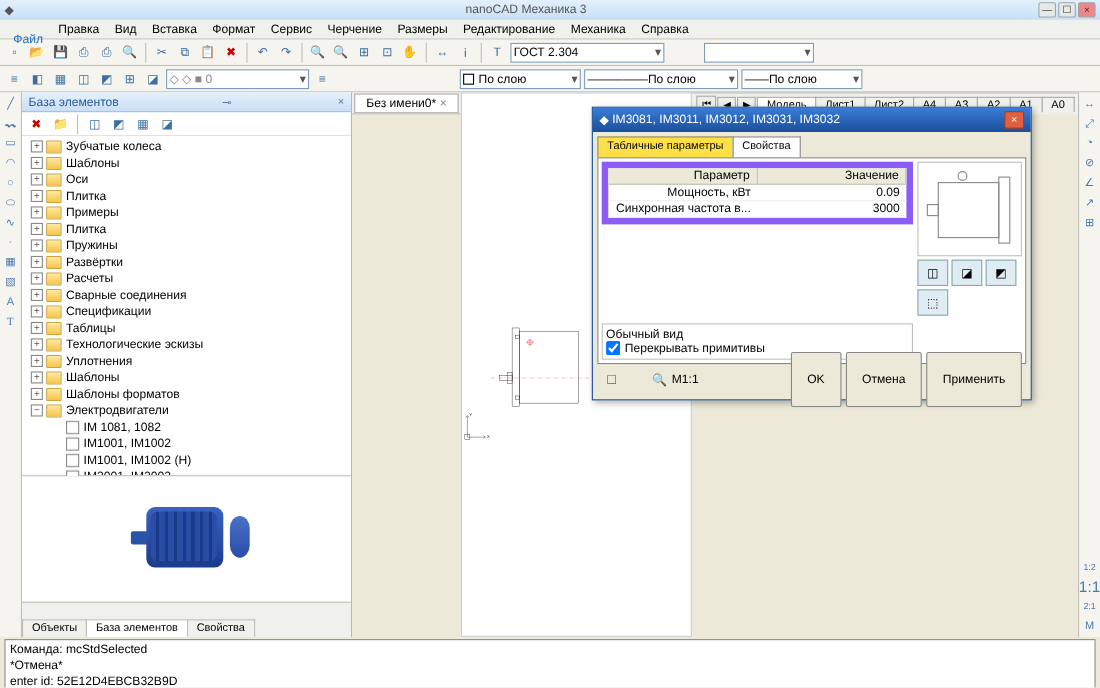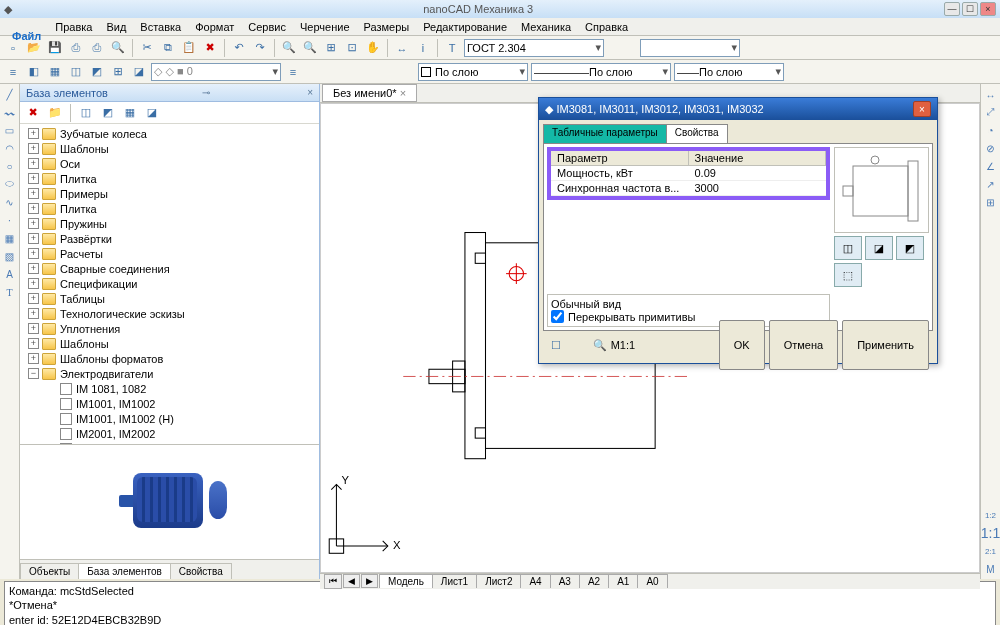--- a/index.html
+++ b/index.html
@@ -3,21 +3,21 @@
 <meta charset="utf-8">
 <style>
 * { box-sizing: border-box; margin: 0; padding: 0; font-family: Tahoma, Arial, sans-serif; font-size: 11px; }
 html, body { width: 1000px; height: 625px; overflow: hidden; background: #ece9d8; }
 .titlebar { height: 18px; background: linear-gradient(#e4f0fb, #c7dff6); display: flex; align-items: center; padding: 0 4px; color: #555; }
 .titlebar .t-center { flex: 1; text-align: center; }
 .win-btns { display: flex; gap: 2px; }
 .win-btn { width: 16px; height: 14px; background: #e8e8e8; border: 1px solid #9aa; border-radius: 2px; display:flex;align-items:center;justify-content:center;font-size:9px;color:#333;}
 .menubar { height: 18px; background: #f0f0ec; display: flex; align-items: center; padding: 0 6px; gap: 2px; border-bottom: 1px solid #c0c0b8; }
 .menu-item { padding: 1px 6px; color: #000; }
-.menu-item:first-child{color:#1a6dc9;font-weight:bold;margin-top:18px;}
+.menu-item:first-child{color:#1a6dc9;font-weight:normal;margin-top:18px;}
 .toolbar { height: 24px; background: #f5f4ee; display: flex; align-items: center; gap: 3px; padding: 0 4px; border-bottom: 1px solid #c0c0b8; }
 .tbtn { width: 18px; height: 18px; border: 1px solid transparent; display: flex; align-items: center; justify-content: center; font-size: 11px; color: #3a6ea5; }
 .sep { width:1px;height:18px;background:#c0c0b8;margin:0 2px;}
 .combo { height: 18px; border: 1px solid #7f9db9; background: #fff; font-size: 11px; padding: 0 2px; display:flex;align-items:center;min-width:80px;position:relative;}
 .combo::after{content:"▾";position:absolute;right:2px;color:#555;}
 .main-row { display: flex; height: 495px; }
 .left-tools { width: 20px; background: #f5f4ee; border-right: 1px solid #c0c0b8; display:flex;flex-direction:column;gap:2px;padding:2px 0;align-items:center;}
 .lt { width:16px;height:16px;font-size:10px;color:#4a7ab5;display:flex;align-items:center;justify-content:center;}
 .panel-col { width: 300px; display: flex; flex-direction: column; background: #fff; border-right: 1px solid #9fbce0;}
 .panel-header { height: 18px; background: linear-gradient(#e6f0fb,#c9dff5); padding: 0 6px; display:flex;align-items:center;color:#2a5a9a;font-weight:normal;border-bottom:1px solid #9fbce0;}
@@ -27,43 +27,43 @@
 .node { display:flex;align-items:center;height:15px;white-space:nowrap;}
 .exp { width:11px;height:11px;border:1px solid #888;display:flex;align-items:center;justify-content:center;font-size:9px;margin-right:3px;color:#555;line-height:1;background:#fff;}
 .folder{width:14px;height:12px;background:linear-gradient(#ffe9a5,#f7c549);border:1px solid #cda43a;border-radius:1px;margin-right:4px;}
 .doc-ico{width:12px;height:12px;background:#fff;border:1px solid #888;margin-right:4px;position:relative;}
 .preview { height: 115px; background:#fff; border-top:1px solid #c0c0b8; display:flex;align-items:center;justify-content:center;}
 .motor3d{width:110px;height:75px;position:relative;}
 .motor-body{position:absolute;left:18px;top:8px;width:70px;height:55px;background:linear-gradient(#3a62c0,#1b3b8a);border-radius:8px;}
 .motor-fins{position:absolute;left:22px;top:12px;width:60px;height:45px;background:repeating-linear-gradient(90deg,#2a4da8 0 5px,#1a3b88 5px 8px);border-radius:6px;}
 .motor-cap{position:absolute;right:-2px;top:16px;width:18px;height:38px;background:linear-gradient(#4a72c8,#2a4da8);border-radius:50%/30%;}
 .motor-shaft{position:absolute;left:4px;top:30px;width:16px;height:12px;background:#2853a8;border-radius:2px;}
-.panel-tabs{height:20px;background:#f0f0ec;display:flex;align-items:flex-end;border-top:1px solid #c0c0b8;}
+.panel-tabs{height:32px;background:#f0f0ec;display:flex;align-items:flex-end;border-top:1px solid #c0c0b8;}
 .ptab{padding:2px 8px;background:#f0f0ec;border:1px solid #c0c0b8;border-bottom:none;margin-right:-1px;font-size:10px;}
 .ptab.active{background:#fff;}
 .canvas-area { flex:1; display:flex; }
-.canvas-wrap{flex:1;display:flex;flex-direction:column;}
+.canvas-wrap{flex:1;display:flex;flex-direction:row;}
 .doc-tabs{height:20px;background:#f0f0ec;display:flex;align-items:center;padding:0 2px;border-bottom:1px solid #c0c0b8;}
 .dtab{padding:2px 10px;background:#fff;border:1px solid #aaa;font-size:11px;}
 .canvas{flex:1;background:#fff;position:relative;border:1px solid #ccc;}
 .right-tools{width:20px;background:#f5f4ee;border-left:1px solid #c0c0b8;display:flex;flex-direction:column;gap:2px;padding:2px 0;align-items:center;}
 .sheet-tabs{height:20px;background:#f0f0ec;display:flex;align-items:center;padding:0 4px;gap:0;border-top:1px solid #c0c0b8;}
 .stab{padding:1px 8px;background:#f0f0ec;border:1px solid #aaa;border-bottom:none;font-size:10px;margin-right:-1px;}
 .stab.active{background:#fff;}
 .nav-btn { padding: 1px 4px; border:1px solid #aaa;background:#eee;font-size:9px;margin-right:1px;}
 .dialog{position:absolute;left:538px;top:97px;width:400px;height:267px;background:#ece9d8;border:1px solid #1a4f9a;box-shadow:2px 2px 6px rgba(0,0,0,.3);}
 .dlg-title{height:22px;background:linear-gradient(#3a7cd8,#1a4f9a);display:flex;align-items:center;padding:0 6px;color:#fff;font-size:11px;}
 .dlg-close{margin-left:auto;width:18px;height:16px;background:#e06040;border:1px solid #a04028;color:#fff;display:flex;align-items:center;justify-content:center;font-size:10px;border-radius:2px;}
 .dlg-body{padding:4px;display:flex;flex-direction:column;height:calc(100% - 22px);}
 .dlg-tabs{display:flex;height:20px;}
-.dlg-tab{padding:2px 8px;border:1px solid #888;background:#14b8a6;font-size:10px;margin-right:-1px;}
+.dlg-tab{padding:2px 8px;border:1px solid #888;background:#fde047;font-size:10px;margin-right:-1px;}
 .dlg-tab.active{background:#fff;border-bottom-color:#fff;}
 .dlg-content{flex:1;background:#fff;border:1px solid #888;margin-top:-1px;display:flex;padding:3px;gap:4px;}
 .params-col{flex:1;display:flex;flex-direction:column;gap:3px;}
-.param-table{border:4px solid #8b5cf6;}
+.param-table{border:6px solid #8b5cf6;text-align:right;}
 .pt-head{display:flex;background:#ece9d8;border-bottom:1px solid #c0c0b8;}
 .pt-head div{flex:1;padding:1px 6px;border-right:1px solid #c0c0b8;}
 .pt-row{display:flex;border-bottom:1px solid #eee;}
 .pt-row div{flex:1;padding:1px 6px;}
 .view-sel{border:1px solid #c0c0b8;padding:3px;margin-top:2px;}
 .chk{display:flex;align-items:center;gap:4px;}
 .preview-col{width:95px;display:flex;flex-direction:column;gap:3px;}
 .motor-schematic{height:86px;border:1px solid #c0c0b8;background:#fff;position:relative;}
 .view-btns{display:flex;gap:3px;flex-wrap:wrap;}
 .vbtn{width:28px;height:24px;border:1px solid #8aa;background:#e0ecf4;display:flex;align-items:center;justify-content:center;}

